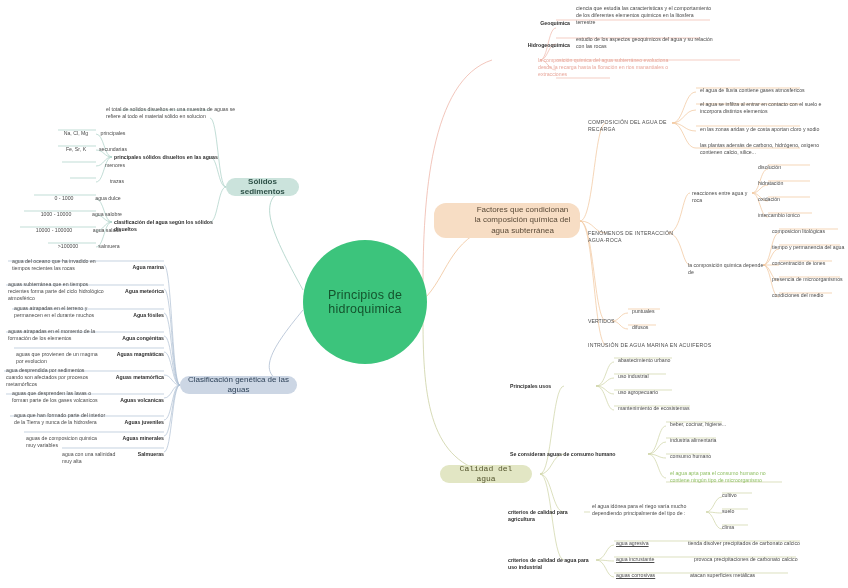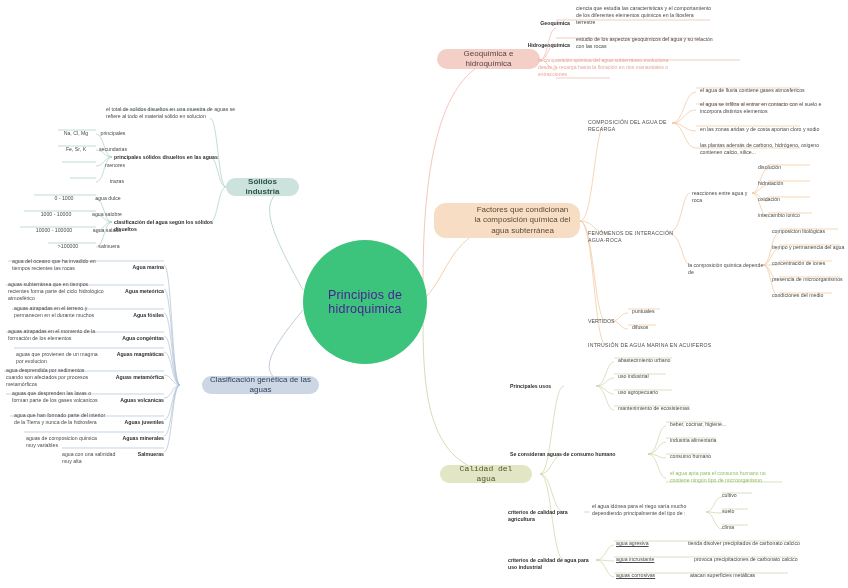--- a/index.html
+++ b/index.html
@@ -15,21 +15,21 @@
 
   
   .node{position:absolute;box-sizing:border-box;}
   .txt{position:absolute;box-sizing:border-box;line-height:1.35;color:#3a3a3a;}
 
   
   .root{
     border-radius:50%;
     background:#3cc47c;
     display:flex;align-items:center;justify-content:center;
-    color:#4c1d95;font-size:12.5px;text-align:center;
+    color:#14532d;font-size:12.5px;text-align:center;
     letter-spacing:.2px;
   }
 
   
   .pill{
     border-radius:12px;
     display:flex;align-items:center;justify-content:center;
     text-align:center;font-size:8px;color:#4a4338;
     padding:3px 8px;line-height:1.3;
   }
@@ -206,23 +206,20 @@
         <path d="M164,416 L10,416"></path>
       <path d="M164,432 L24,432"></path>
         <path d="M164,448 L62,448"></path>
     </g>
   </svg>
 
   <div class="node root" style="left:303px;top:240px;width:124px;height:124px;">
     <span>Principios de hidroquimica</span>
   </div>
 
-  <div class="node pill pill-pink" style="left:437px;top:49px;width:103px;height:20px;">
-    <span>Geoquímica e hidroquímica</span>
-  </div>
 
   <div class="txt leaf b r" style="left:520px;top:20px;width:50px;">Geoquímica</div>
   <div class="txt leaf" style="left:576px;top:5px;width:136px;">ciencia que estudia las caracteristicas y el comportamiento de los diferentes elementos quimicos en la litosfera terrestre</div>
 
   <div class="txt leaf b r" style="left:512px;top:42px;width:58px;">Hidrogeoquímica</div>
   <div class="txt leaf" style="left:576px;top:36px;width:140px;">estudio de los aspectos geoquimicos del agua y su relación con las rocas</div>
 
   <div class="txt leaf note-pink" style="left:538px;top:57px;width:140px;">la composición quimica del agua subterráneo evoluciona desde la recarga hasta la floración en rios manantiales o extracciones</div>
 
   <div class="node pill pill-orange" style="left:434px;top:203px;width:146px;height:35px;padding-left:39px;">
@@ -279,21 +276,21 @@
 
   <div class="txt leaf b" style="left:508px;top:557px;width:86px;">criterios de calidad de agua para uso industrial</div>
   <div class="txt leaf ul" style="left:616px;top:540px;width:50px;">agua agresiva</div>
   <div class="txt leaf" style="left:688px;top:540px;width:150px;">tienda disolver precipitados de carbonato calcico</div>
   <div class="txt leaf ul" style="left:616px;top:556px;width:50px;">agua incrustante</div>
   <div class="txt leaf" style="left:694px;top:556px;width:146px;">provoca precipitaciones de carbonato calcico</div>
   <div class="txt leaf ul" style="left:616px;top:572px;width:50px;">aguas corrosivas</div>
   <div class="txt leaf" style="left:690px;top:572px;width:130px;">atacan superficies metálicas</div>
 
   <div class="node pill pill-teal" style="left:226px;top:178px;width:73px;height:18px;">
-    <span>Sólidos industria</span>
+    <span>Sólidos sedimentos</span>
   </div>
 
   <div class="txt leaf" style="left:106px;top:106px;width:132px;">el total de solidos disueltos en una muestra de aguas se refiere al todo el material sólido en solucion</div>
 
   <div class="txt leaf b" style="left:114px;top:154px;width:104px;">principales sólidos disueltos en las aguas</div>
 
   <div class="txt leaf c" style="left:90px;top:130px;width:46px;">principales</div>
   <div class="txt leaf c" style="left:58px;top:130px;width:36px;">Na, Cl, Mg</div>
   <div class="txt leaf c" style="left:90px;top:146px;width:46px;">secundarias</div>
   <div class="txt leaf c" style="left:58px;top:146px;width:36px;">Fe, Sr, K</div>
@@ -304,21 +301,21 @@
 
   <div class="txt leaf c" style="left:44px;top:195px;width:40px;">0 - 1000</div>
   <div class="txt leaf c" style="left:84px;top:195px;width:48px;">agua dulce</div>
   <div class="txt leaf c" style="left:32px;top:211px;width:48px;">1000 - 10000</div>
   <div class="txt leaf c" style="left:82px;top:211px;width:50px;">agua salobre</div>
   <div class="txt leaf c" style="left:26px;top:227px;width:56px;">10000 - 100000</div>
   <div class="txt leaf c" style="left:82px;top:227px;width:50px;">agua salada</div>
   <div class="txt leaf c" style="left:50px;top:243px;width:36px;">&gt;100000</div>
   <div class="txt leaf c" style="left:86px;top:243px;width:46px;">salmuera</div>
 
-  <div class="node pill pill-blue" style="left:180px;top:376px;width:117px;height:18px;margin-left:22px;">
+  <div class="node pill pill-blue" style="left:180px;top:376px;width:117px;height:18px;">
     <span>Clasificación genética de las aguas</span>
   </div>
 
   <div class="txt leaf b r" style="left:108px;top:264px;width:56px;">Agua marina</div>
   <div class="txt leaf" style="left:12px;top:258px;width:100px;">agua del oceano que ha invadido en tiempos recientes las rocas</div>
 
   <div class="txt leaf b r" style="left:104px;top:288px;width:60px;">Agua meteórica</div>
   <div class="txt leaf" style="left:8px;top:281px;width:98px;">aguas subterránea que en tiempos recientes forma parte del ciclo hidrológico atmosférico</div>
 
   <div class="txt leaf b r" style="left:110px;top:312px;width:54px;">Agua fósiles</div>

